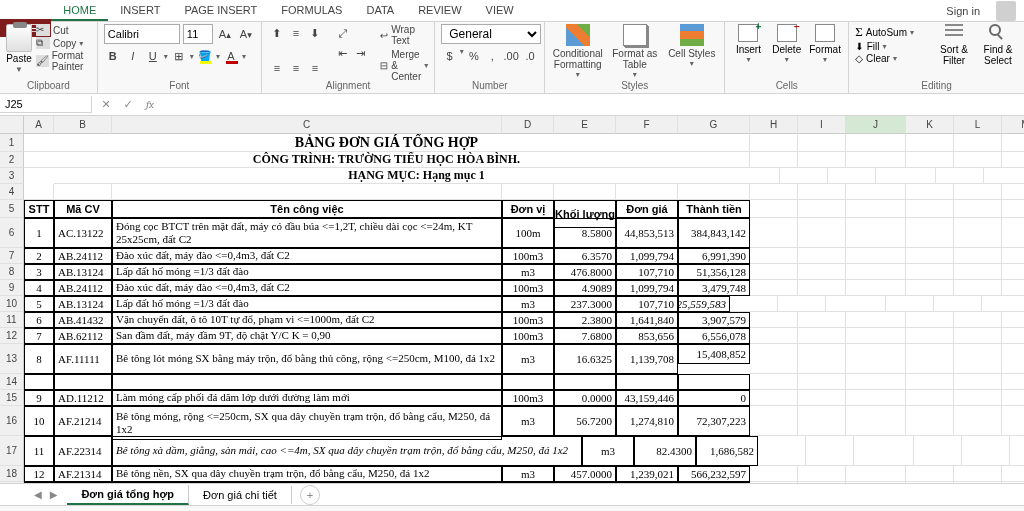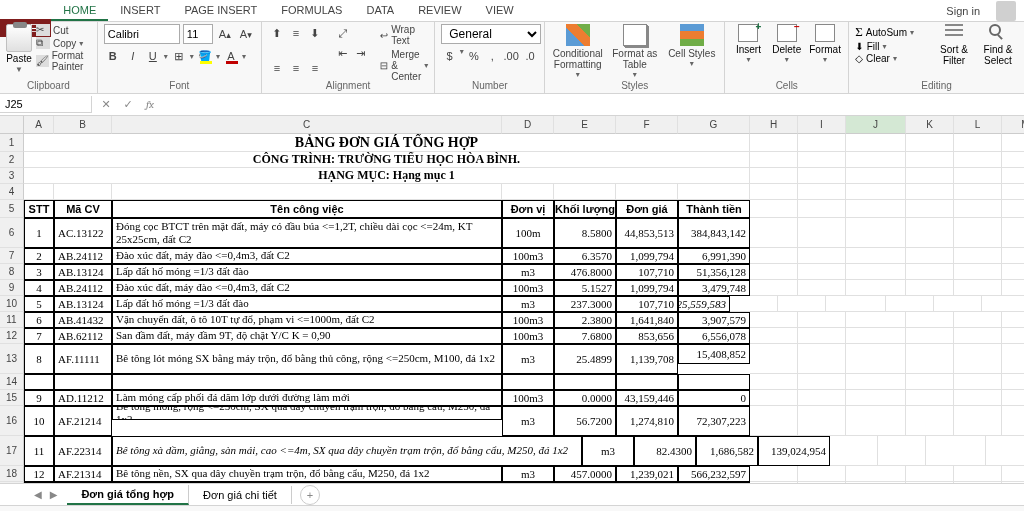--- a/index.html
+++ b/index.html
@@ -346,21 +346,21 @@
           <div class="cell-row" style="height: 16px;">
             <div class="cell title-sub" style="width: 726px; height: 16px;">CÔNG TRÌNH: TRƯỜNG TIỂU HỌC HÒA BÌNH.</div>
             <div class="cell" style="width: 48px; height: 16px;"></div>
             <div class="cell" style="width: 48px; height: 16px;"></div>
             <div class="cell" style="width: 60px; height: 16px;"></div>
             <div class="cell" style="width: 48px; height: 16px;"></div>
             <div class="cell" style="width: 48px; height: 16px;"></div>
             <div class="cell" style="width: 48px; height: 16px;"></div>
           </div>
           <div class="cell-row" style="height: 16px;">
-            <div class="cell title-sub" style="width: 726px; height: 16px;">HẠNG MỤC: Hạng mục 1</div>
+            <div class="cell title-sub" style="width: 726px; height: 16px; margin-left: 30px;">HẠNG MỤC: Hạng mục 1</div>
             <div class="cell" style="width: 48px; height: 16px;"></div>
             <div class="cell" style="width: 48px; height: 16px;"></div>
             <div class="cell" style="width: 60px; height: 16px;"></div>
             <div class="cell" style="width: 48px; height: 16px;"></div>
             <div class="cell" style="width: 48px; height: 16px;"></div>
             <div class="cell" style="width: 48px; height: 16px;"></div>
           </div>
           <div class="cell-row" style="height: 16px;">
             <div class="cell" style="width: 30px; height: 16px;"></div>
             <div class="cell" style="width: 58px; height: 16px;"></div>
@@ -374,21 +374,21 @@
             <div class="cell" style="width: 60px; height: 16px;"></div>
             <div class="cell" style="width: 48px; height: 16px;"></div>
             <div class="cell" style="width: 48px; height: 16px;"></div>
             <div class="cell" style="width: 48px; height: 16px;"></div>
           </div>
           <div class="cell-row" style="height: 18px;">
             <div class="cell hdr" style="width: 30px; height: 18px;">STT</div>
             <div class="cell hdr" style="width: 58px; height: 18px;">Mã CV</div>
             <div class="cell hdr" style="width: 390px; height: 18px;">Tên công việc</div>
             <div class="cell hdr" style="width: 52px; height: 18px;">Đơn vị</div>
-            <div class="cell hdr" style="width: 62px; height: 18px;">Khối lượng</div>
+            <div class="cell hdr" style="width: 62px; height: 28px;">Khối lượng</div>
             <div class="cell hdr" style="width: 62px; height: 18px;">Đơn giá</div>
             <div class="cell hdr" style="width: 72px; height: 18px;">Thành tiền</div>
             <div class="cell" style="width: 48px; height: 18px;"></div>
             <div class="cell" style="width: 48px; height: 18px;"></div>
             <div class="cell" style="width: 60px; height: 18px;"></div>
             <div class="cell" style="width: 48px; height: 18px;"></div>
             <div class="cell" style="width: 48px; height: 18px;"></div>
             <div class="cell" style="width: 48px; height: 18px;"></div>
           </div>
           <div class="cell-row" style="height: 30px;">
@@ -434,21 +434,21 @@
             <div class="cell" style="width: 60px; height: 16px;"></div>
             <div class="cell" style="width: 48px; height: 16px;"></div>
             <div class="cell" style="width: 48px; height: 16px;"></div>
             <div class="cell" style="width: 48px; height: 16px;"></div>
           </div>
           <div class="cell-row" style="height: 16px;">
             <div class="cell bcell ctr" style="width: 30px; height: 16px;">4</div>
             <div class="cell bcell " style="width: 58px; height: 16px;">AB.24112</div>
             <div class="cell bcell " style="width: 390px; height: 16px; white-space: normal; line-height: 1.2;">Đào xúc đất, máy đào &lt;=0,4m3, đất C2</div>
             <div class="cell bcell ctr" style="width: 52px; height: 16px;">100m3</div>
-            <div class="cell bcell num" style="width: 62px; height: 16px;">5.1527</div>
+            <div class="cell bcell num" style="width: 62px; height: 16px;">4.9089</div>
             <div class="cell bcell num" style="width: 62px; height: 16px;">1,099,794</div>
             <div class="cell bcell num" style="width: 72px; height: 16px;">3,479,748</div>
             <div class="cell" style="width: 48px; height: 16px;"></div>
             <div class="cell" style="width: 48px; height: 16px;"></div>
             <div class="cell" style="width: 60px; height: 16px;"></div>
             <div class="cell" style="width: 48px; height: 16px;"></div>
             <div class="cell" style="width: 48px; height: 16px;"></div>
             <div class="cell" style="width: 48px; height: 16px;"></div>
           </div>
           <div class="cell-row" style="height: 16px;">
@@ -494,21 +494,21 @@
             <div class="cell" style="width: 60px; height: 16px;"></div>
             <div class="cell" style="width: 48px; height: 16px;"></div>
             <div class="cell" style="width: 48px; height: 16px;"></div>
             <div class="cell" style="width: 48px; height: 16px;"></div>
           </div>
           <div class="cell-row" style="height: 30px;">
             <div class="cell bcell ctr" style="width: 30px; height: 30px;">8</div>
             <div class="cell bcell " style="width: 58px; height: 30px;">AF.11111</div>
             <div class="cell bcell " style="width: 390px; height: 30px; white-space: normal; line-height: 1.2;">Bê tông lót móng SX bằng máy trộn, đổ bằng thủ công, rộng &lt;=250cm, M100, đá 1x2</div>
             <div class="cell bcell ctr" style="width: 52px; height: 30px;">m3</div>
-            <div class="cell bcell num" style="width: 62px; height: 30px;">25.4899</div>
+            <div class="cell bcell num" style="width: 62px; height: 30px;">16.6325</div>
             <div class="cell bcell num" style="width: 62px; height: 30px;">1,139,708</div>
             <div class="cell bcell num" style="width: 72px; height: 20px;">15,408,852</div>
             <div class="cell" style="width: 48px; height: 30px;"></div>
             <div class="cell" style="width: 48px; height: 30px;"></div>
             <div class="cell" style="width: 60px; height: 30px;"></div>
             <div class="cell" style="width: 48px; height: 30px;"></div>
             <div class="cell" style="width: 48px; height: 30px;"></div>
             <div class="cell" style="width: 48px; height: 30px;"></div>
           </div>
           <div class="cell-row" style="height: 16px;">
@@ -537,40 +537,39 @@
             <div class="cell" style="width: 48px; height: 16px;"></div>
             <div class="cell" style="width: 48px; height: 16px;"></div>
             <div class="cell" style="width: 60px; height: 16px;"></div>
             <div class="cell" style="width: 48px; height: 16px;"></div>
             <div class="cell" style="width: 48px; height: 16px;"></div>
             <div class="cell" style="width: 48px; height: 16px;"></div>
           </div>
           <div class="cell-row" style="height: 30px;">
             <div class="cell bcell ctr" style="width: 30px; height: 30px;">10</div>
             <div class="cell bcell " style="width: 58px; height: 30px;">AF.21214</div>
-            <div class="cell bcell " style="width: 390px; height: 14px; white-space: normal; line-height: 1.2;">Bê tông móng, rộng &lt;=250cm, SX qua dây chuyền trạm trộn, đổ bằng cẩu, M250, đá 1x2</div>
+            <div class="cell bcell " style="width: 390px; height: 34px; white-space: normal; line-height: 1.2;">Bê tông móng, rộng &lt;=250cm, SX qua dây chuyền trạm trộn, đổ bằng cẩu, M250, đá 1x2</div>
             <div class="cell bcell ctr" style="width: 52px; height: 30px;">m3</div>
             <div class="cell bcell num" style="width: 62px; height: 30px;">56.7200</div>
             <div class="cell bcell num" style="width: 62px; height: 30px;">1,274,810</div>
             <div class="cell bcell num" style="width: 72px; height: 30px;">72,307,223</div>
             <div class="cell" style="width: 48px; height: 30px;"></div>
             <div class="cell" style="width: 48px; height: 30px;"></div>
             <div class="cell" style="width: 60px; height: 30px;"></div>
             <div class="cell" style="width: 48px; height: 30px;"></div>
             <div class="cell" style="width: 48px; height: 30px;"></div>
             <div class="cell" style="width: 48px; height: 30px;"></div>
           </div>
           <div class="cell-row" style="height: 30px;">
             <div class="cell bcell ctr" style="width: 30px; height: 30px;">11</div>
             <div class="cell bcell " style="width: 58px; height: 30px;">AF.22314</div>
             <div class="cell bcell " style="width: 470px; height: 30px; white-space: normal; line-height: 1.2; font-style: italic;">Bê tông xà dầm, giằng, sàn mái, cao &lt;=4m, SX qua dây chuyền trạm trộn, đổ bằng cẩu, M250, đá 1x2</div>
             <div class="cell bcell ctr" style="width: 52px; height: 30px;">m3</div>
             <div class="cell bcell num" style="width: 62px; height: 30px;">82.4300</div>
             <div class="cell bcell num" style="width: 62px; height: 30px;">1,686,582</div>
-            <div class="cell bcell num" style="width: 72px; height: 30px;">139,024,954</div>
             <div class="cell" style="width: 48px; height: 30px;"></div>
             <div class="cell" style="width: 48px; height: 30px;"></div>
             <div class="cell" style="width: 60px; height: 30px;"></div>
             <div class="cell" style="width: 48px; height: 30px;"></div>
             <div class="cell" style="width: 48px; height: 30px;"></div>
             <div class="cell" style="width: 48px; height: 30px;"></div>
           </div>
           <div class="cell-row" style="height: 16px;">
             <div class="cell bcell ctr" style="width: 30px; height: 16px;">12</div>
             <div class="cell bcell " style="width: 58px; height: 16px;">AF.21314</div>

